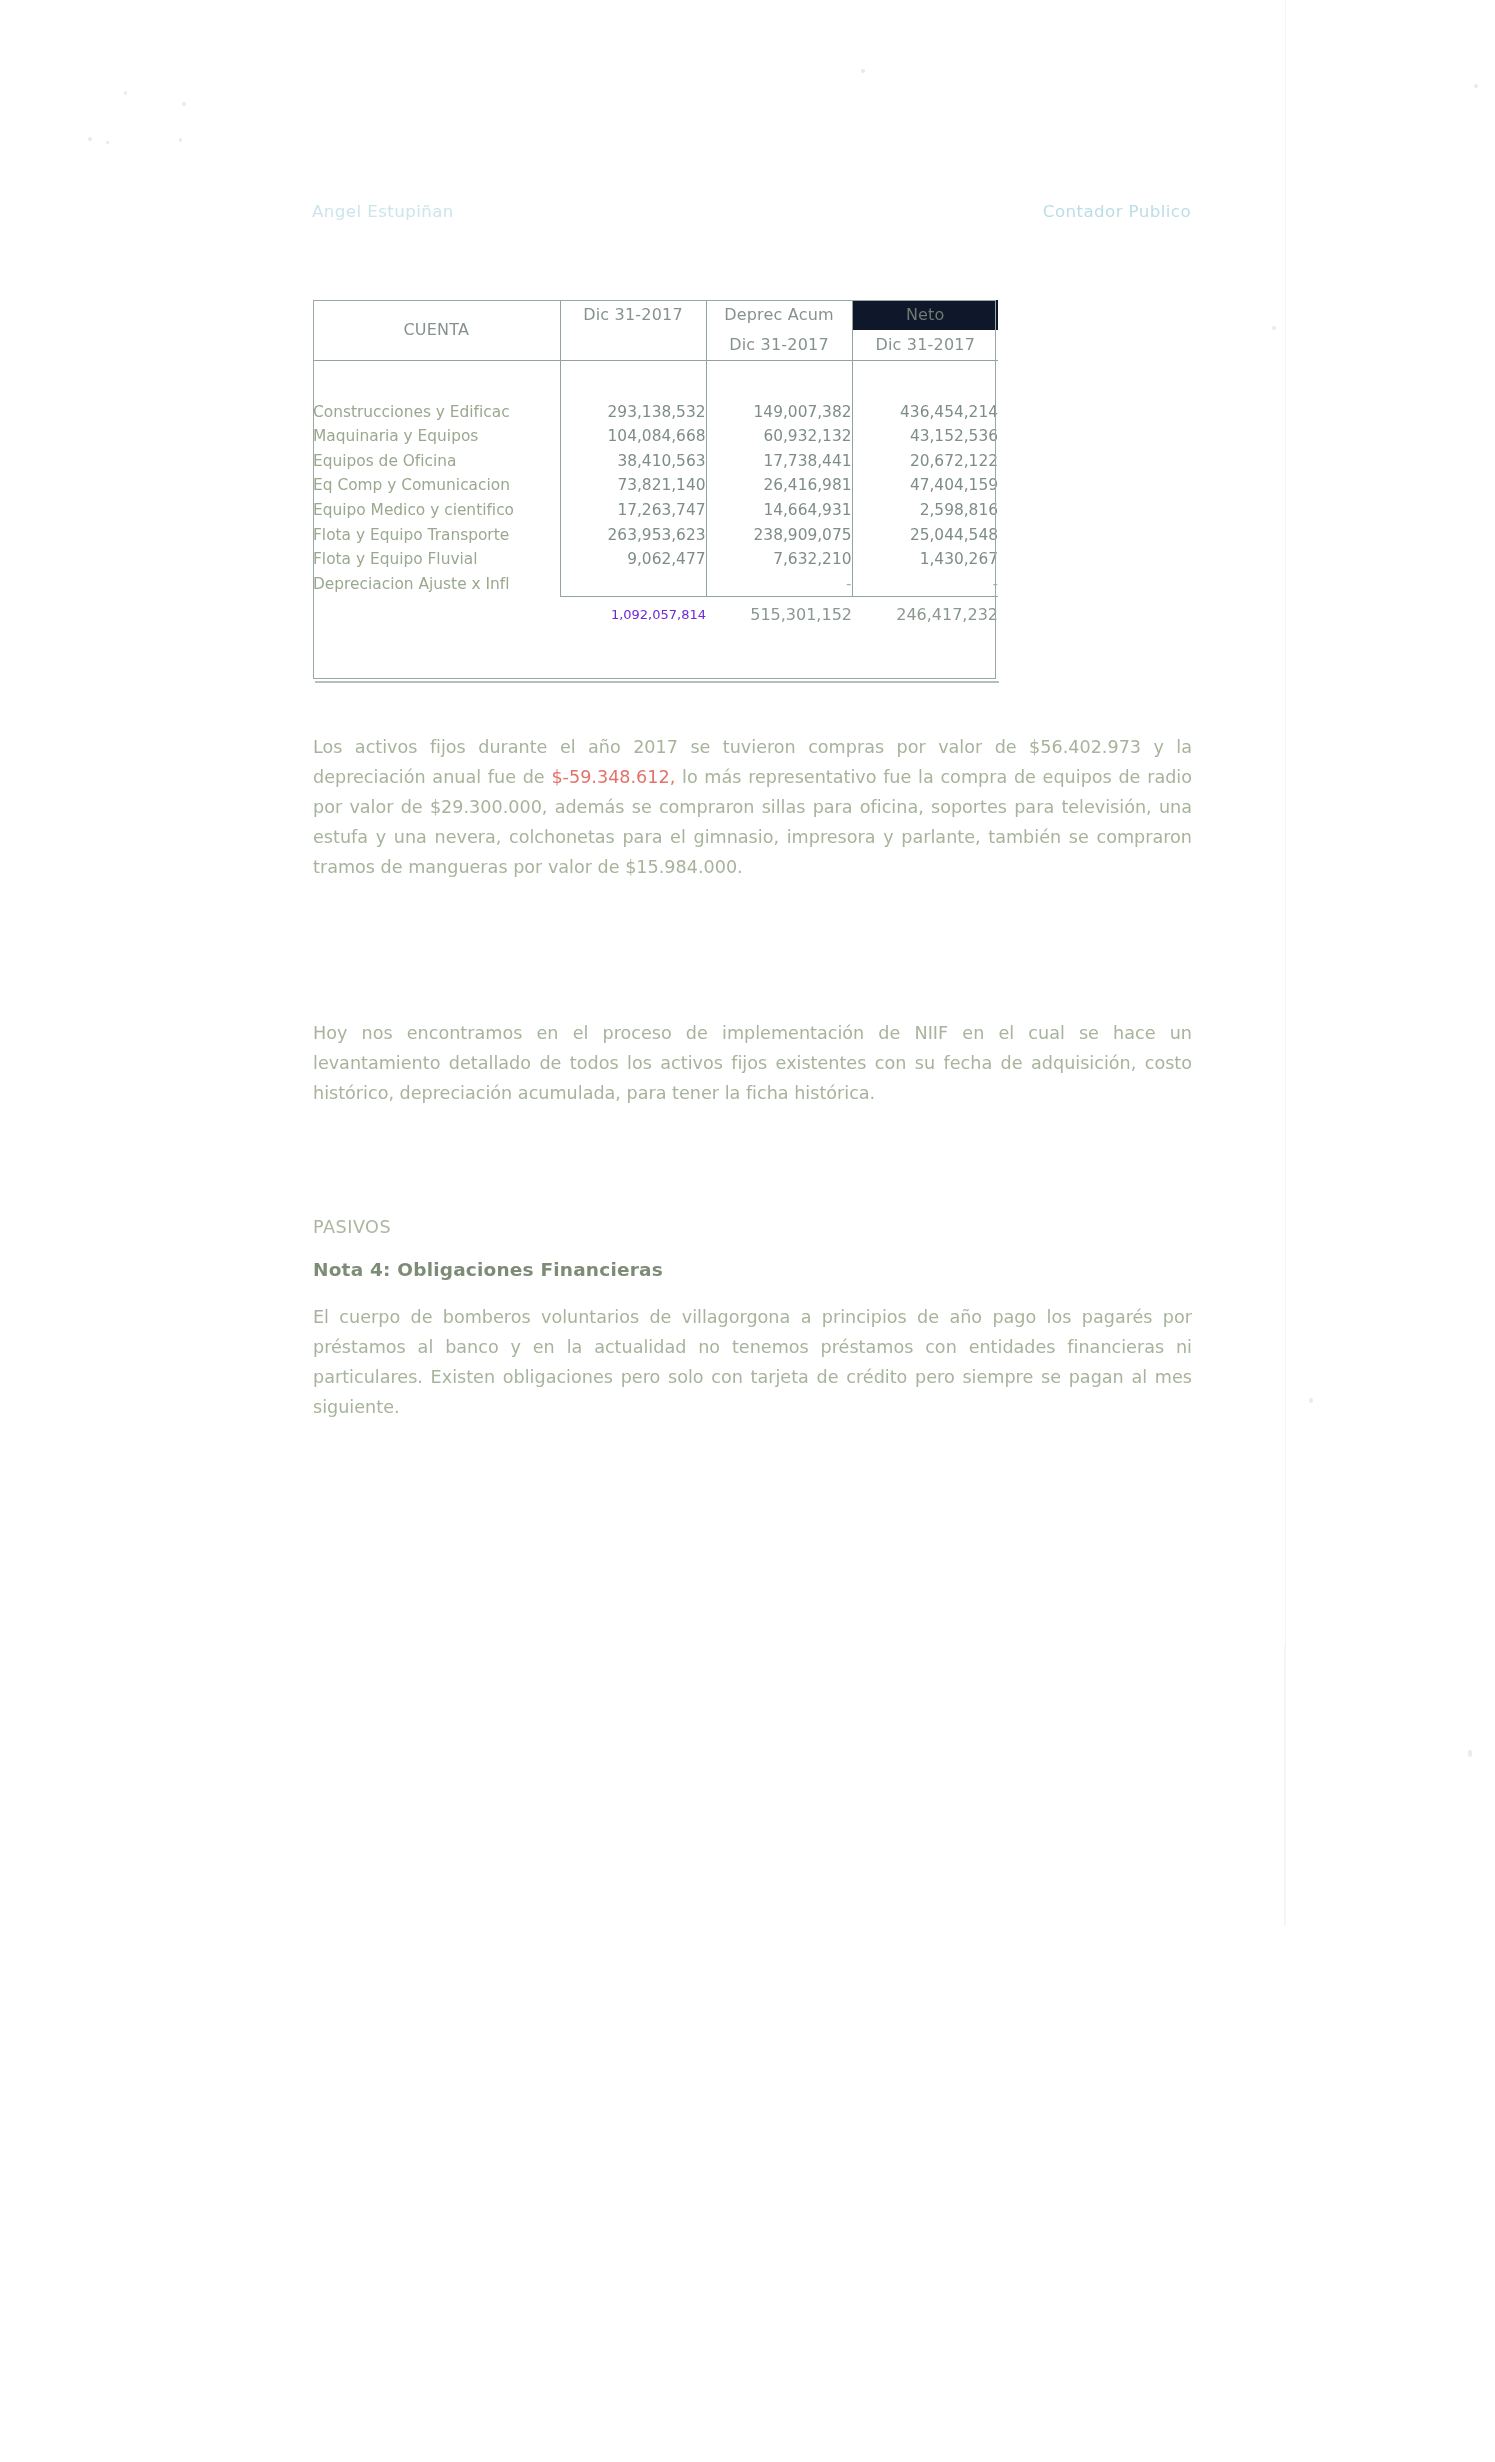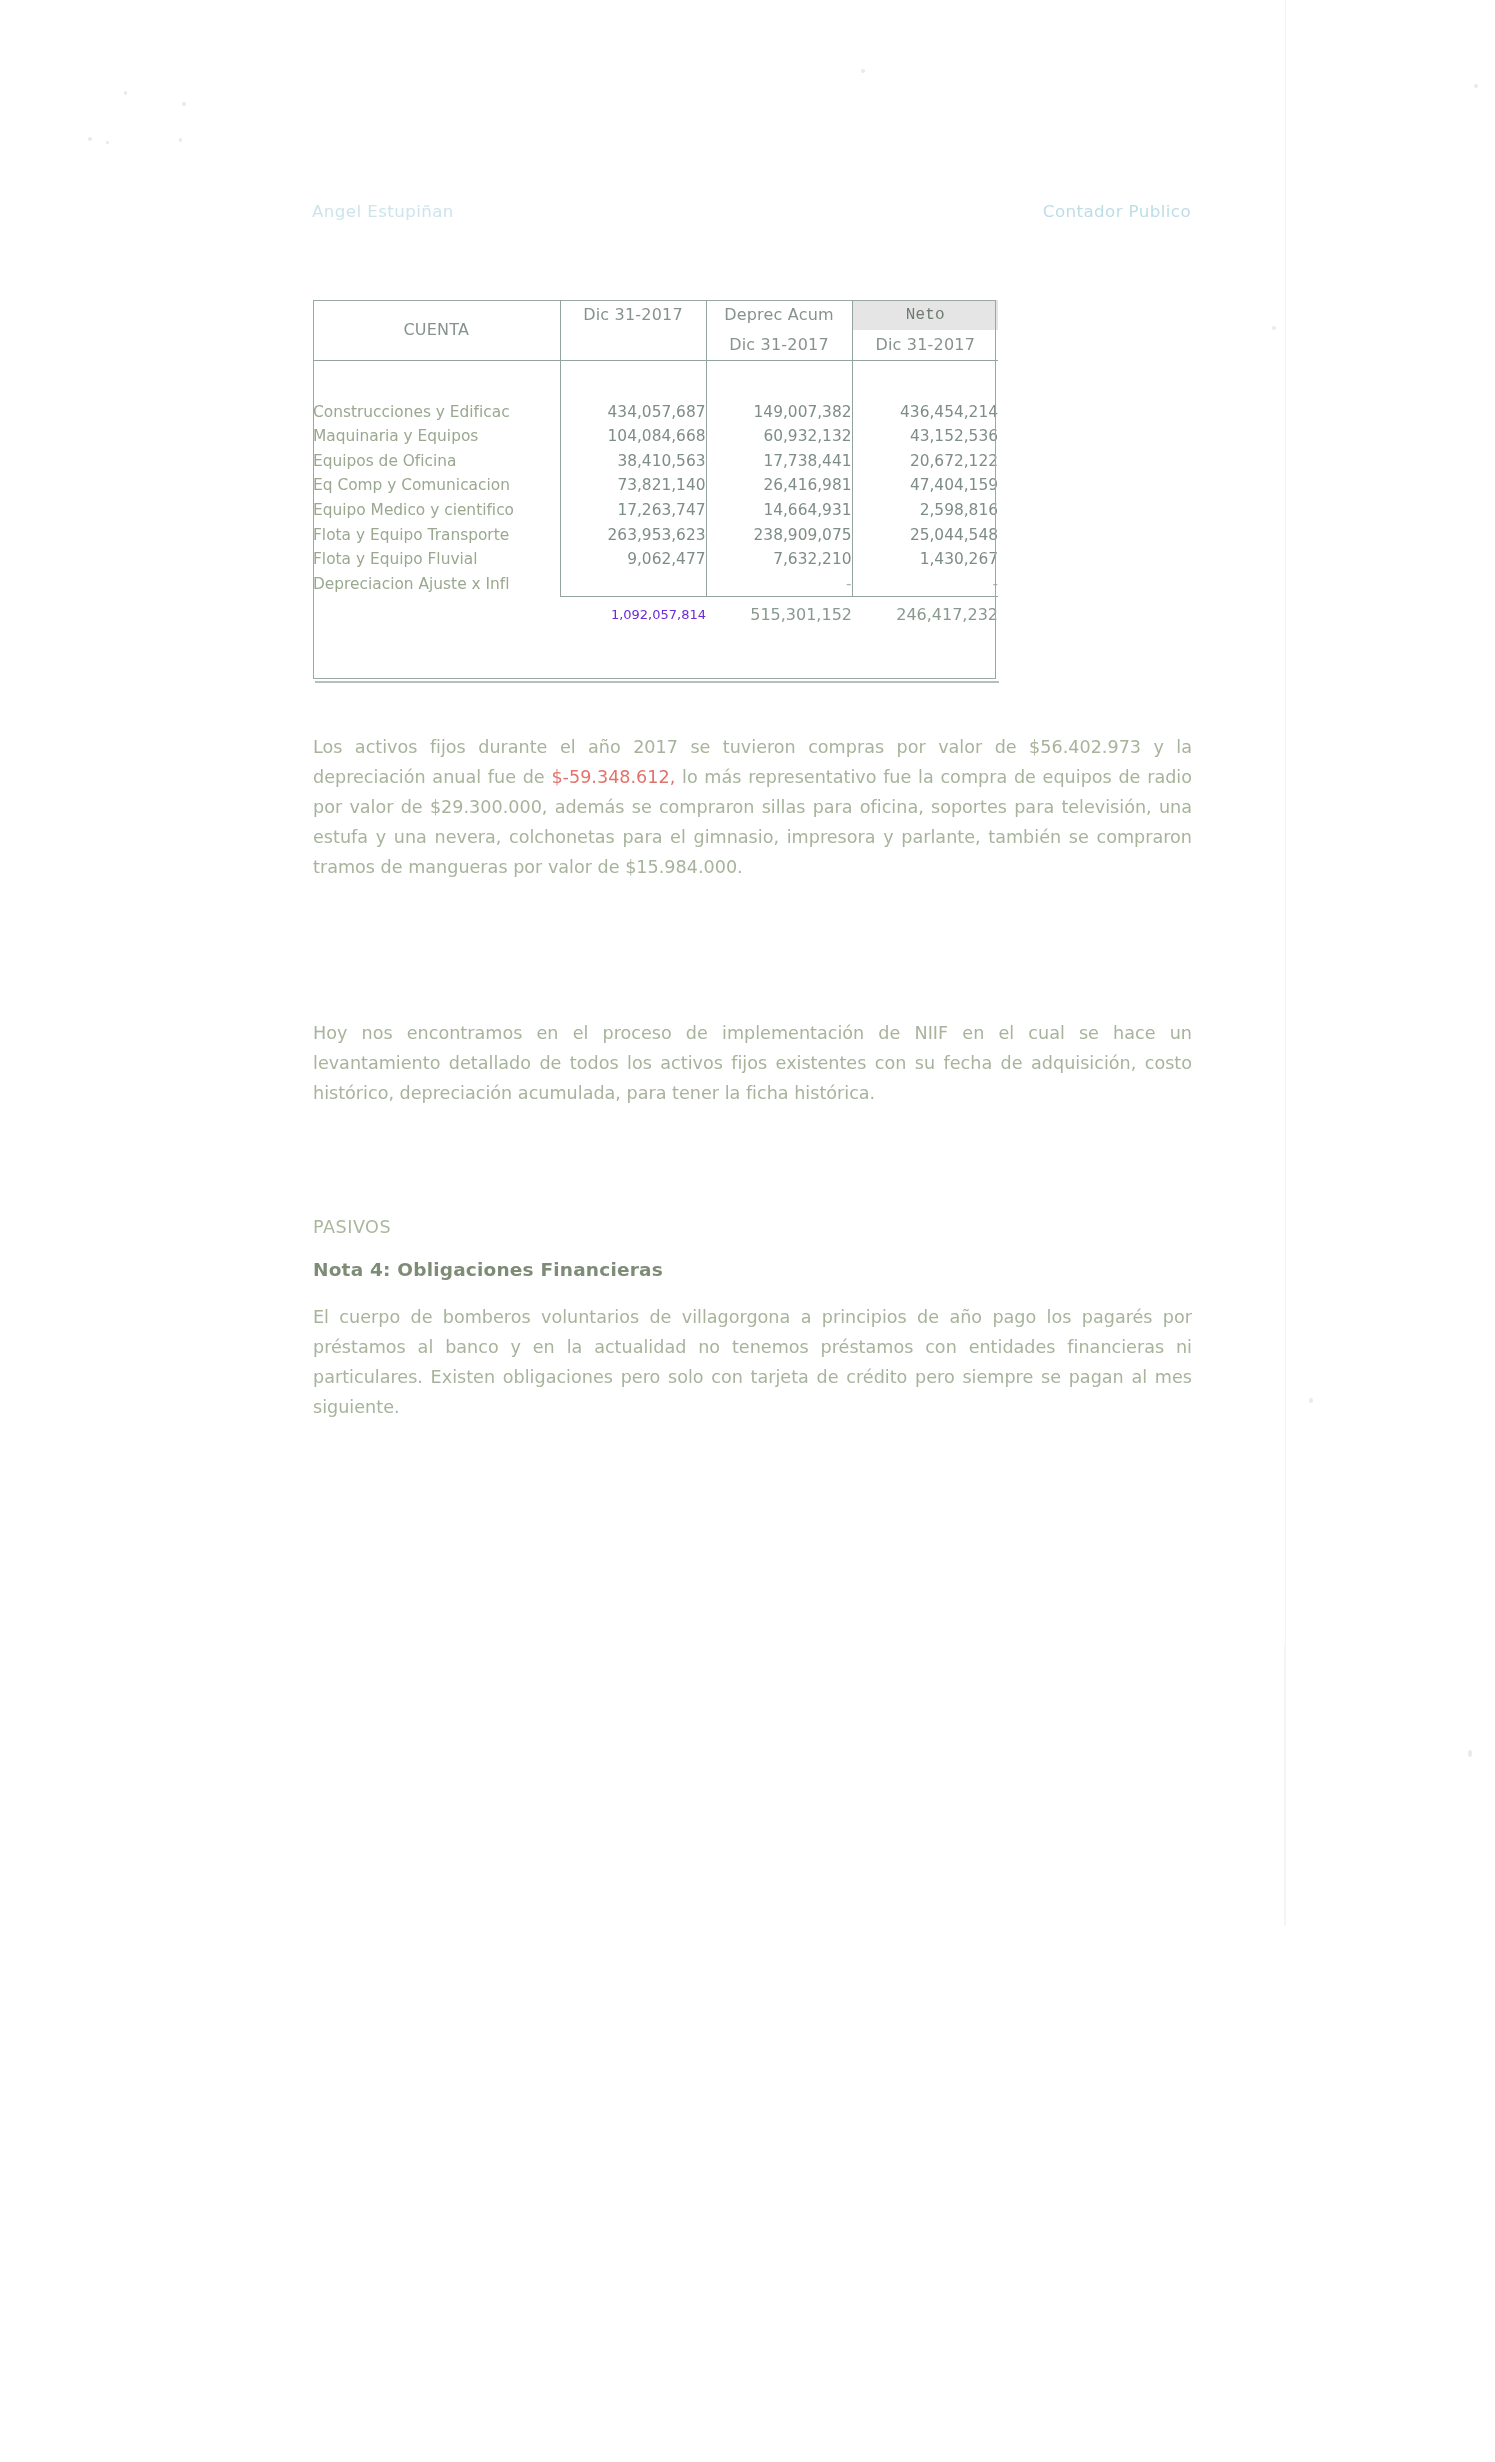--- a/index.html
+++ b/index.html
@@ -104,23 +104,22 @@
     background: #b6bfbb;
   }
 
   .hdr-cell {
     text-align: center;
     color: #86938c;
     font-size: 16px;
     letter-spacing: 0.2px;
   }
   .hdr-cell.yellow {
-    background: #e5e5e5;
+    background: #0f172a;
     color: #6f7a70;
-    font-family: Liberation Mono, monospace;
   }
 
   .row-label {
     padding-left: 5.3px;
     text-align: left;
     white-space: nowrap;
     color: #9aa88f;
     font-size: 15.4px;
   }
   .row-num {
@@ -222,21 +221,21 @@
 
         <tr style="height:40px;">
           <td style="border-top:1.4px solid #93a39e;border-right:1.2px solid #93a39e;"></td>
           <td style="border-top:1.4px solid #93a39e;border-right:1.2px solid #93a39e;"></td>
           <td style="border-top:1.4px solid #93a39e;border-right:1.2px solid #93a39e;"></td>
           <td style="border-top:1.4px solid #93a39e;"></td>
         </tr>
 
         <tr style="height:24.6px;">
           <td class="row-label" style="border-right:1.2px solid #93a39e;">Construcciones y Edificac</td>
-          <td class="row-num" style="border-right:1.2px solid #93a39e;">434,057,687</td>
+          <td class="row-num" style="border-right:1.2px solid #93a39e;">293,138,532</td>
           <td class="row-num" style="border-right:1.2px solid #93a39e;">149,007,382</td>
           <td class="row-num">436,454,214</td>
         </tr>
         <tr style="height:24.6px;">
           <td class="row-label" style="border-right:1.2px solid #93a39e;">Maquinaria y Equipos</td>
           <td class="row-num" style="border-right:1.2px solid #93a39e;">104,084,668</td>
           <td class="row-num" style="border-right:1.2px solid #93a39e;">60,932,132</td>
           <td class="row-num">43,152,536</td>
         </tr>
         <tr style="height:24.6px;">

